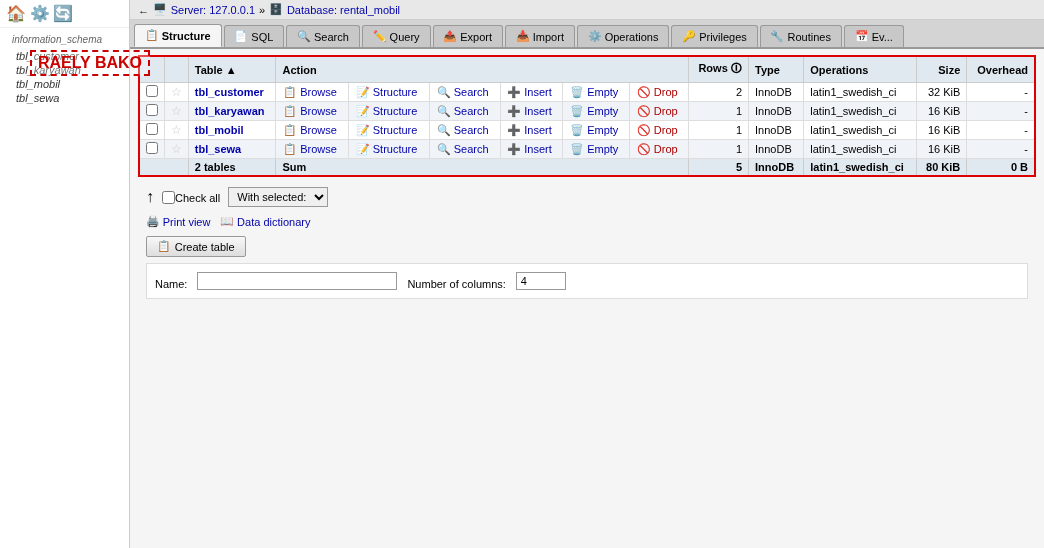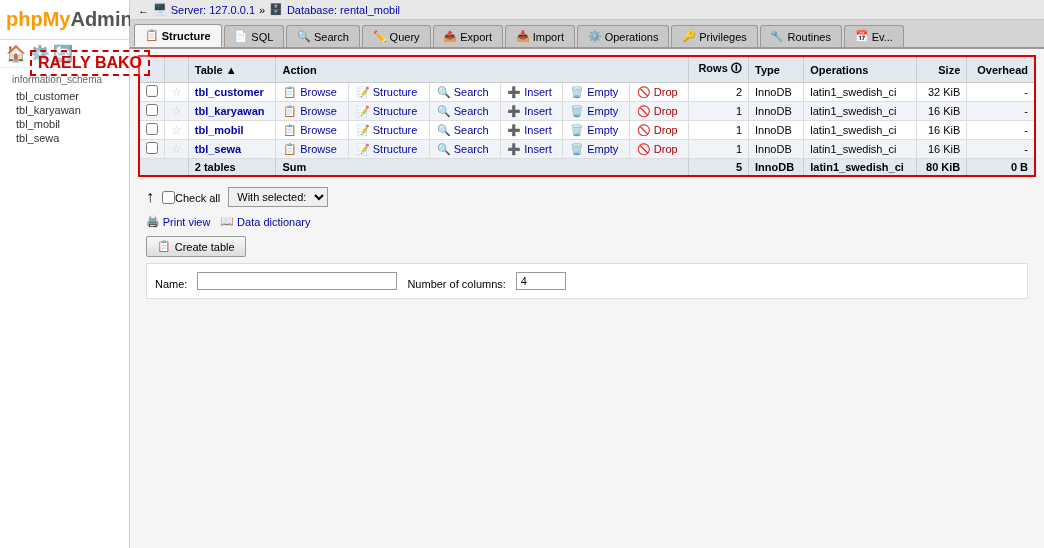--- a/index.html
+++ b/index.html
@@ -15,21 +15,21 @@
     }
     .sidebar-logo {
       background: #fff;
       padding: 8px 6px;
       border-bottom: 1px solid #ddd;
     }
     .sidebar-logo span.pma { color: #f90; font-size: 20px; font-weight: bold; }
     .sidebar-logo span.admin { color: #555; font-size: 20px; font-weight: bold; }
     .sidebar-icons { display: flex; gap: 4px; padding: 4px 6px; border-bottom: 1px solid #eee; }
     .sidebar-icons span { font-size: 16px; cursor: pointer; }
-    .sidebar-section { padding: 4px 6px; }
+    .sidebar-section { padding: 4px 6px; font-style: italic; }
     .sidebar-schema { color: #666; font-size: 10px; padding: 2px 6px; }
     .sidebar-tables { padding: 2px 6px; }
     .sidebar-table-item { padding: 1px 4px; cursor: pointer; font-size: 11px; color: #333; }
 
     
     .main {
       flex: 1;
       background: #f5f5f5;
       display: flex;
       flex-direction: column;
@@ -183,23 +183,20 @@
     .tabel-label {
       color: #d00;
       font-weight: bold;
       font-size: 14px;
     }
   </style>
 </head>
 <body>
 
 <div class="sidebar">
-  <div class="sidebar-logo">
-    <span class="pma">phpMy</span><span class="admin">Admin</span>
-  </div>
   <div class="sidebar-icons">
     <span>🏠</span>
     <span>⚙️</span>
     <span>🔄</span>
   </div>
   <div class="watermark-overlay">RAELY BAKO</div>
   <div class="sidebar-section">
     <div class="sidebar-schema">information_schema</div>
     <div class="sidebar-tables">
       <div class="sidebar-table-item">tbl_customer</div>

